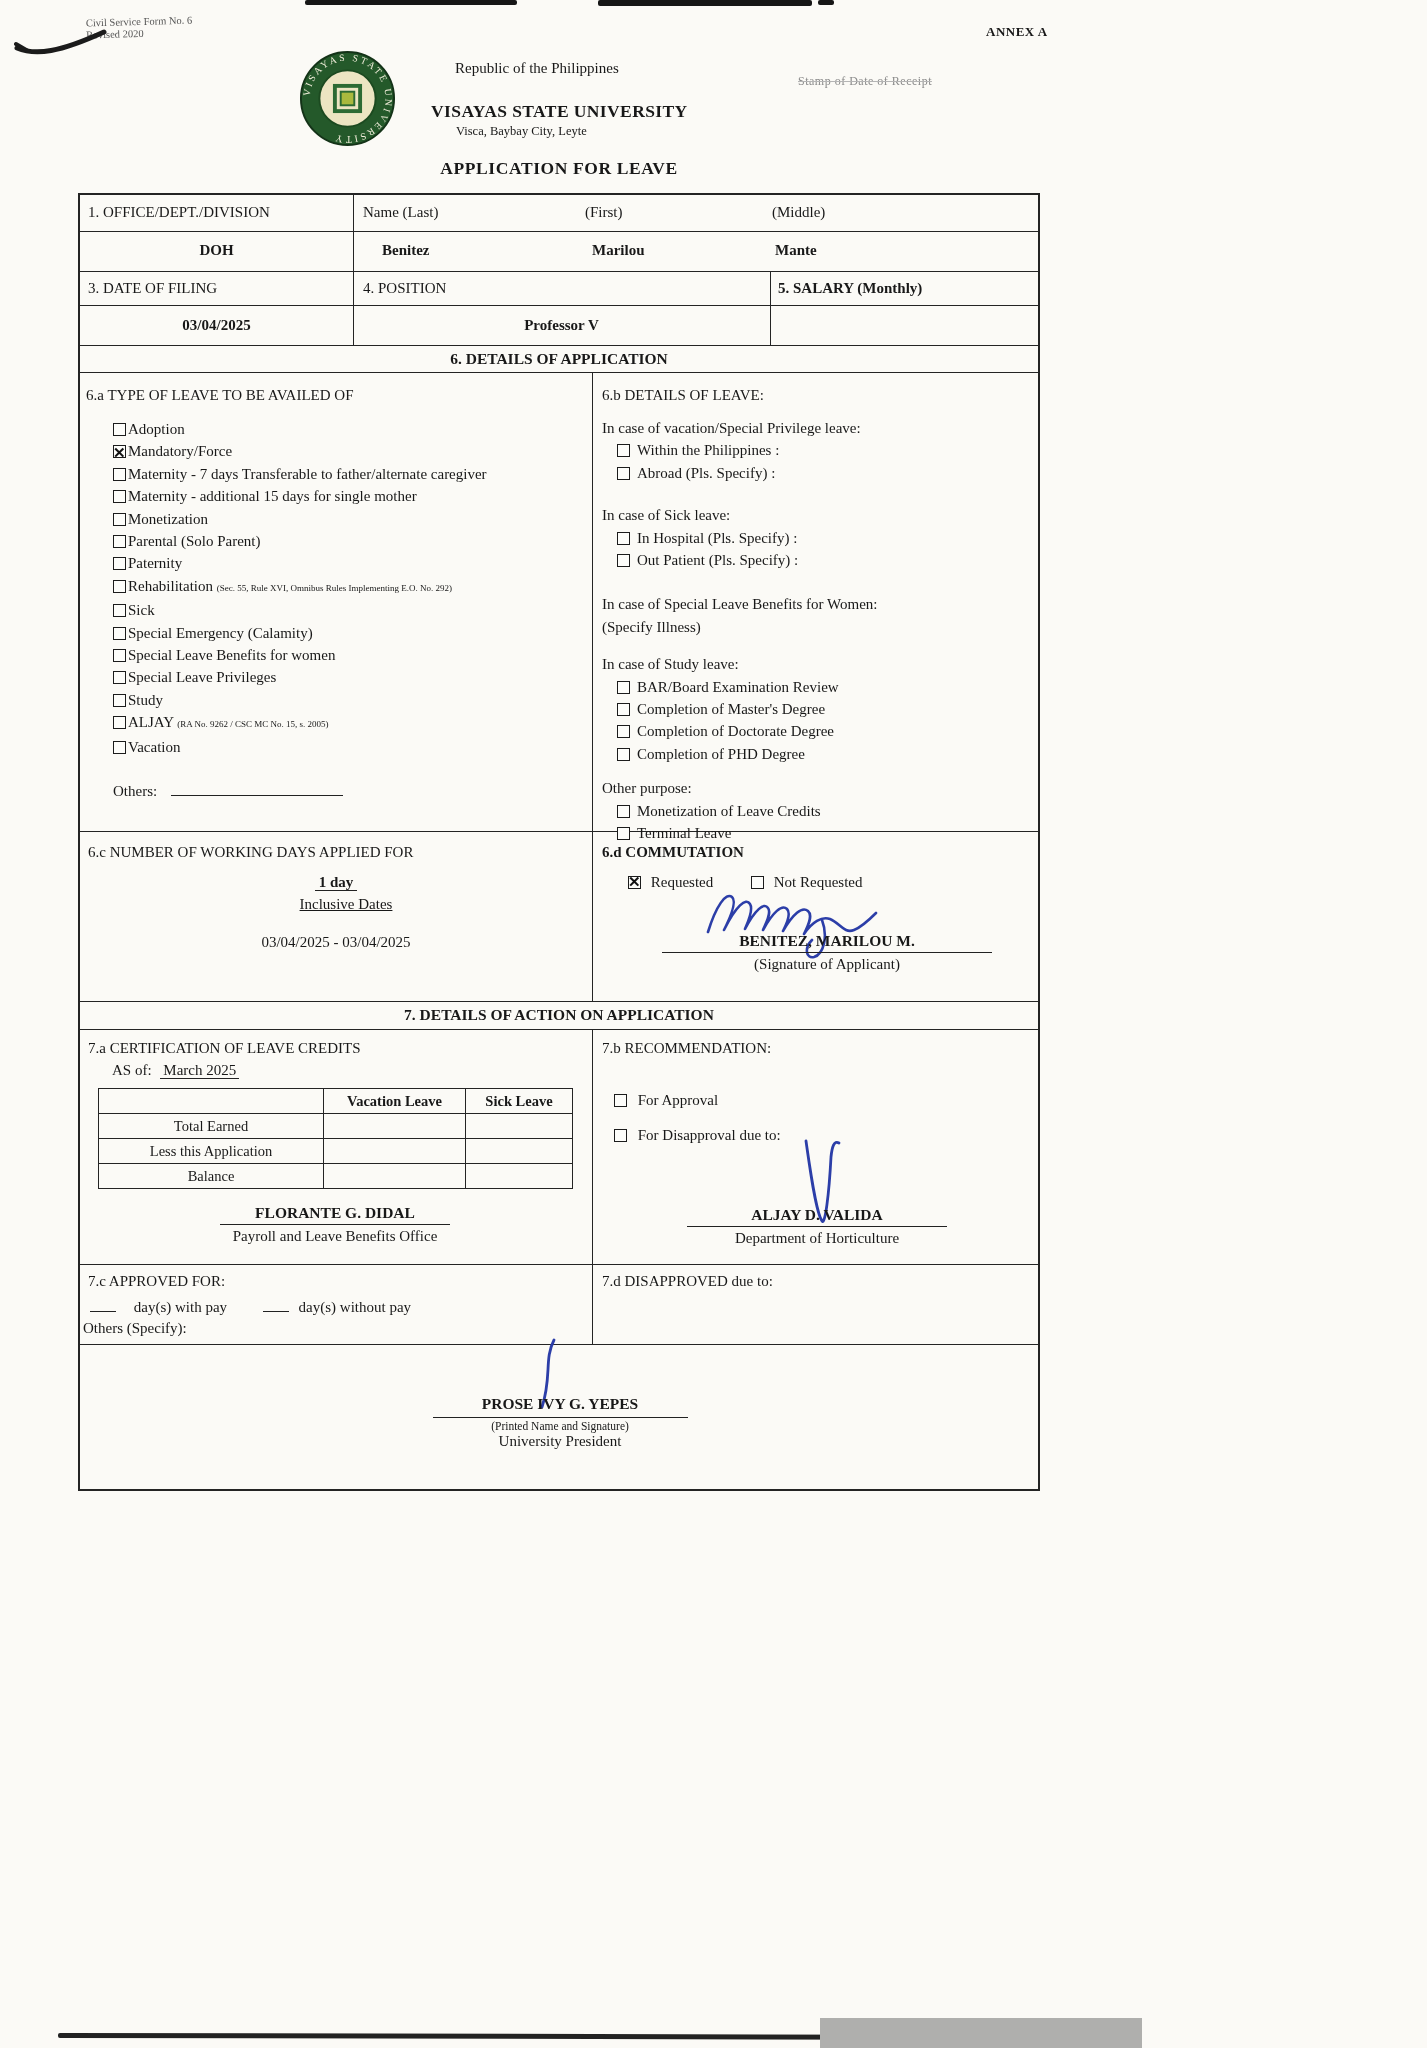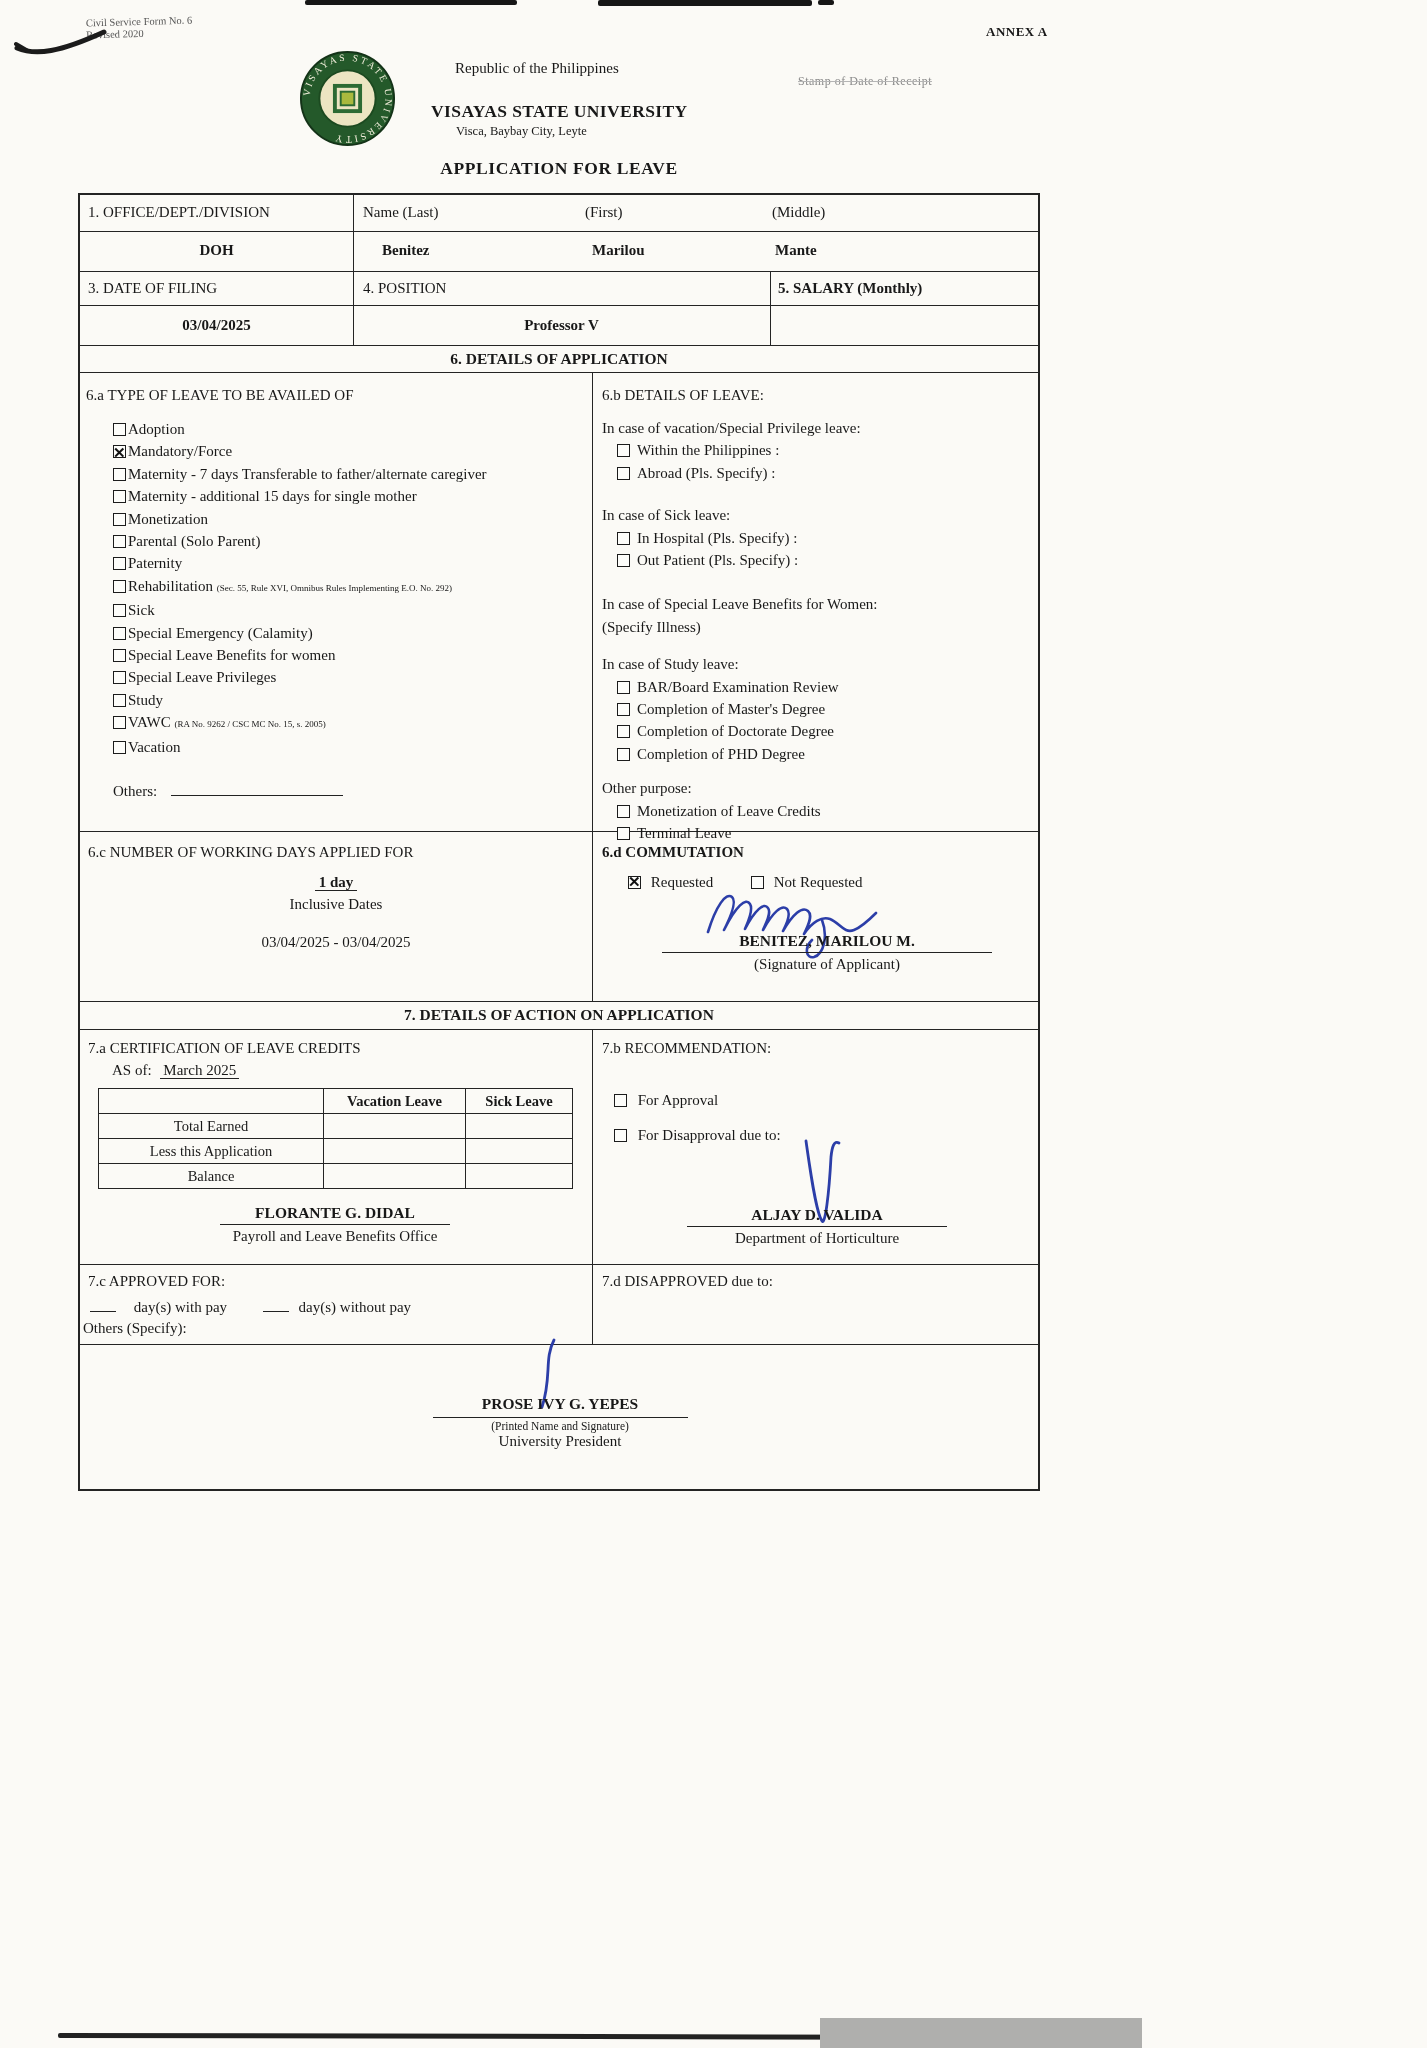--- a/index.html
+++ b/index.html
@@ -140,21 +140,21 @@
           <div class="lt-item"><span class="cb" data-checked="false"></span><span>Maternity - additional 15 days for single mother</span></div>
           <div class="lt-item"><span class="cb" data-checked="false"></span><span>Monetization</span></div>
           <div class="lt-item"><span class="cb" data-checked="false"></span><span>Parental (Solo Parent)</span></div>
           <div class="lt-item"><span class="cb" data-checked="false"></span><span>Paternity</span></div>
           <div class="lt-item"><span class="cb" data-checked="false"></span><span>Rehabilitation</span> <span class="tiny">(Sec. 55, Rule XVI, Omnibus Rules Implementing E.O. No. 292)</span></div>
           <div class="lt-item"><span class="cb" data-checked="false"></span><span>Sick</span></div>
           <div class="lt-item"><span class="cb" data-checked="false"></span><span>Special Emergency (Calamity)</span></div>
           <div class="lt-item"><span class="cb" data-checked="false"></span><span>Special Leave Benefits for women</span></div>
           <div class="lt-item"><span class="cb" data-checked="false"></span><span>Special Leave Privileges</span></div>
           <div class="lt-item"><span class="cb" data-checked="false"></span><span>Study</span></div>
-          <div class="lt-item"><span class="cb" data-checked="false"></span><span>VAWC</span> <span class="tiny">(RA No. 9262 / CSC MC No. 15, s. 2005)</span></div>
+          <div class="lt-item"><span class="cb" data-checked="false"></span><span>ALJAY</span> <span class="tiny">(RA No. 9262 / CSC MC No. 15, s. 2005)</span></div>
           <div class="lt-item"><span class="cb" data-checked="false"></span><span>Vacation</span></div>
         </div>
         <div style="margin:24px 0 0 27px;">
           <span>Others:</span>
           <span class="blank-line" style="width:172px;margin-left:10px;"></span>
         </div>
       </div>
 
       <div class="abs" style="left:512px;top:0;width:448px;padding:14px 6px 0 10px;">
         <div style="font-size:15px;">6.b DETAILS OF LEAVE:</div>
@@ -201,21 +201,21 @@
     </div>
 
     <div class="row" style="height:170px;">
       <div class="vline" style="left:512px;"></div>
 
       <div class="abs" style="left:0;top:0;width:512px;">
         <div class="abs" style="left:8px;top:12px;">6.c NUMBER OF WORKING DAYS APPLIED FOR</div>
         <div class="abs ctr" style="left:0;top:42px;width:512px;">
           <span class="b" style="border-bottom:1.4px solid #222;padding:0 4px;">1 day</span>
         </div>
-        <div class="abs ctr" style="left:0;top:64px;width:512px;">Inclusive Dates</div>
+        <div class="abs ctr" style="left:10px;top:64px;width:512px;text-decoration:underline;">Inclusive Dates</div>
         <div class="abs ctr b" style="left:0;top:102px;width:512px;font-weight:normal;">03/04/2025 - 03/04/2025</div>
       </div>
 
       <div class="abs" style="left:512px;top:0;width:448px;">
         <div class="abs b" style="left:10px;top:12px;">6.d COMMUTATION</div>
         <div class="abs" style="left:36px;top:42px;">
           <span class="cb" data-checked="true"></span>
           <span style="margin-left:6px;">Requested</span>
           <span class="cb" style="margin-left:34px;" data-checked="false"></span>
           <span style="margin-left:6px;">Not Requested</span>

